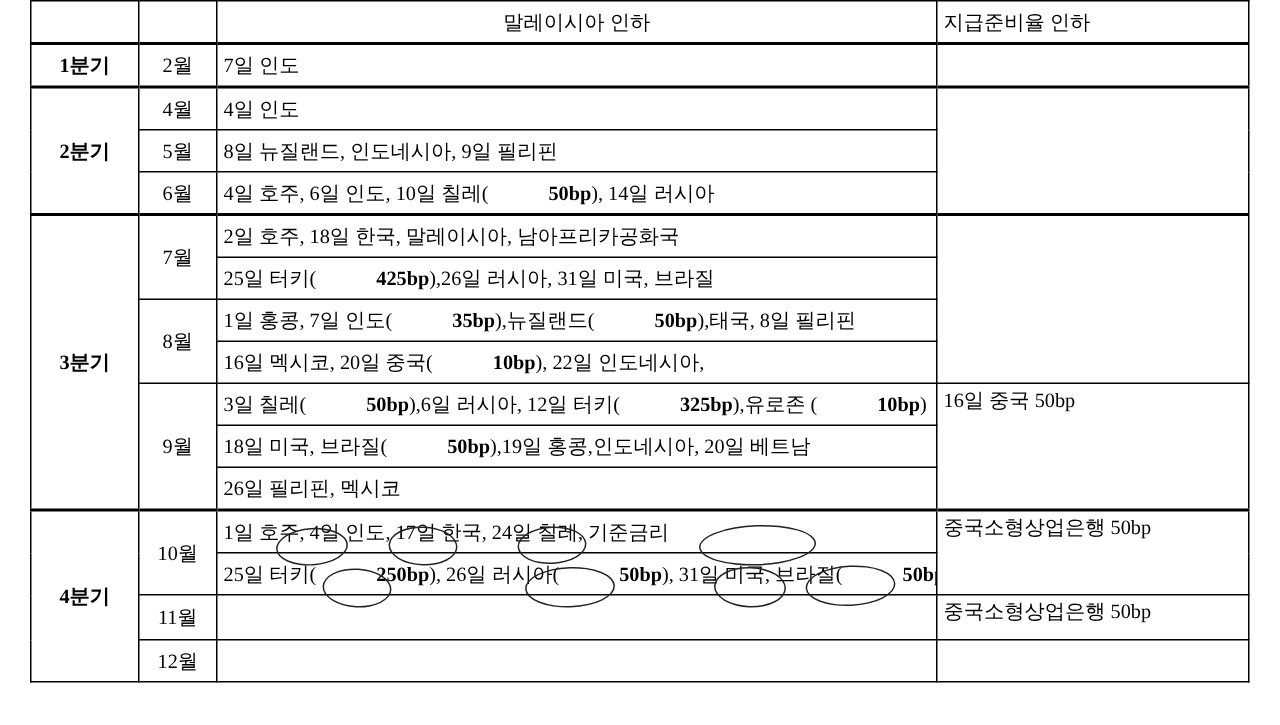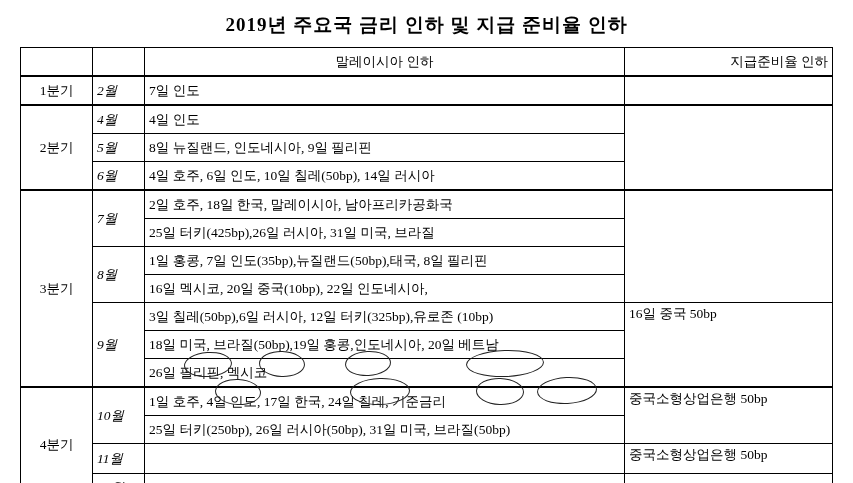--- a/index.html
+++ b/index.html
@@ -50,53 +50,53 @@
   .col-body { width: 480px; text-align: left; }
   .col-rrr { width: 208px; text-align: left; }
   .hdr {
     text-align: center;
     font-weight: normal;
     height: 26px;
   }
   .thick-top { border-top: 2px solid #000 !important; }
   .qcell {
     text-align: center;
+    font-weight: bold;
   }
   .mcell {
-    font-style: italic;
-  }
-  b { font-weight: normal; }
+    text-align: center;
+  }
+  b { font-weight: bold; margin-left: 40px; }
   .ell {
     position: absolute;
     border: 1.6px solid #222;
     border-radius: 50%;
     pointer-events: none;
   }
   .rich { display: inline; }
 </style>
 </head>
 <body>
 
 <div id="page">
 
-  <div class="title">2019년 주요국 금리 인하 및 지급 준비율 인하</div>
 
   <table class="sheet">
     <colgroup>
       <col class="col-q">
         <col class="col-m">
         <col class="col-body">
         <col class="col-rrr">
     </colgroup>
     <tbody>
       <tr>
         <td class="hdr"></td>
         <td class="hdr"></td>
         <td class="hdr">말레이시아 인하</td>
-        <td class="hdr" style="text-align:right">지급준비율 인하</td>
+        <td class="hdr" style="text-align:left">지급준비율 인하</td>
       </tr>
 
       <tr>
         <td class="qcell thick-top">1분기</td>
         <td class="mcell thick-top">2월</td>
         <td class="thick-top">7일 인도</td>
         <td class="thick-top"></td>
       </tr>
 
       <tr>

